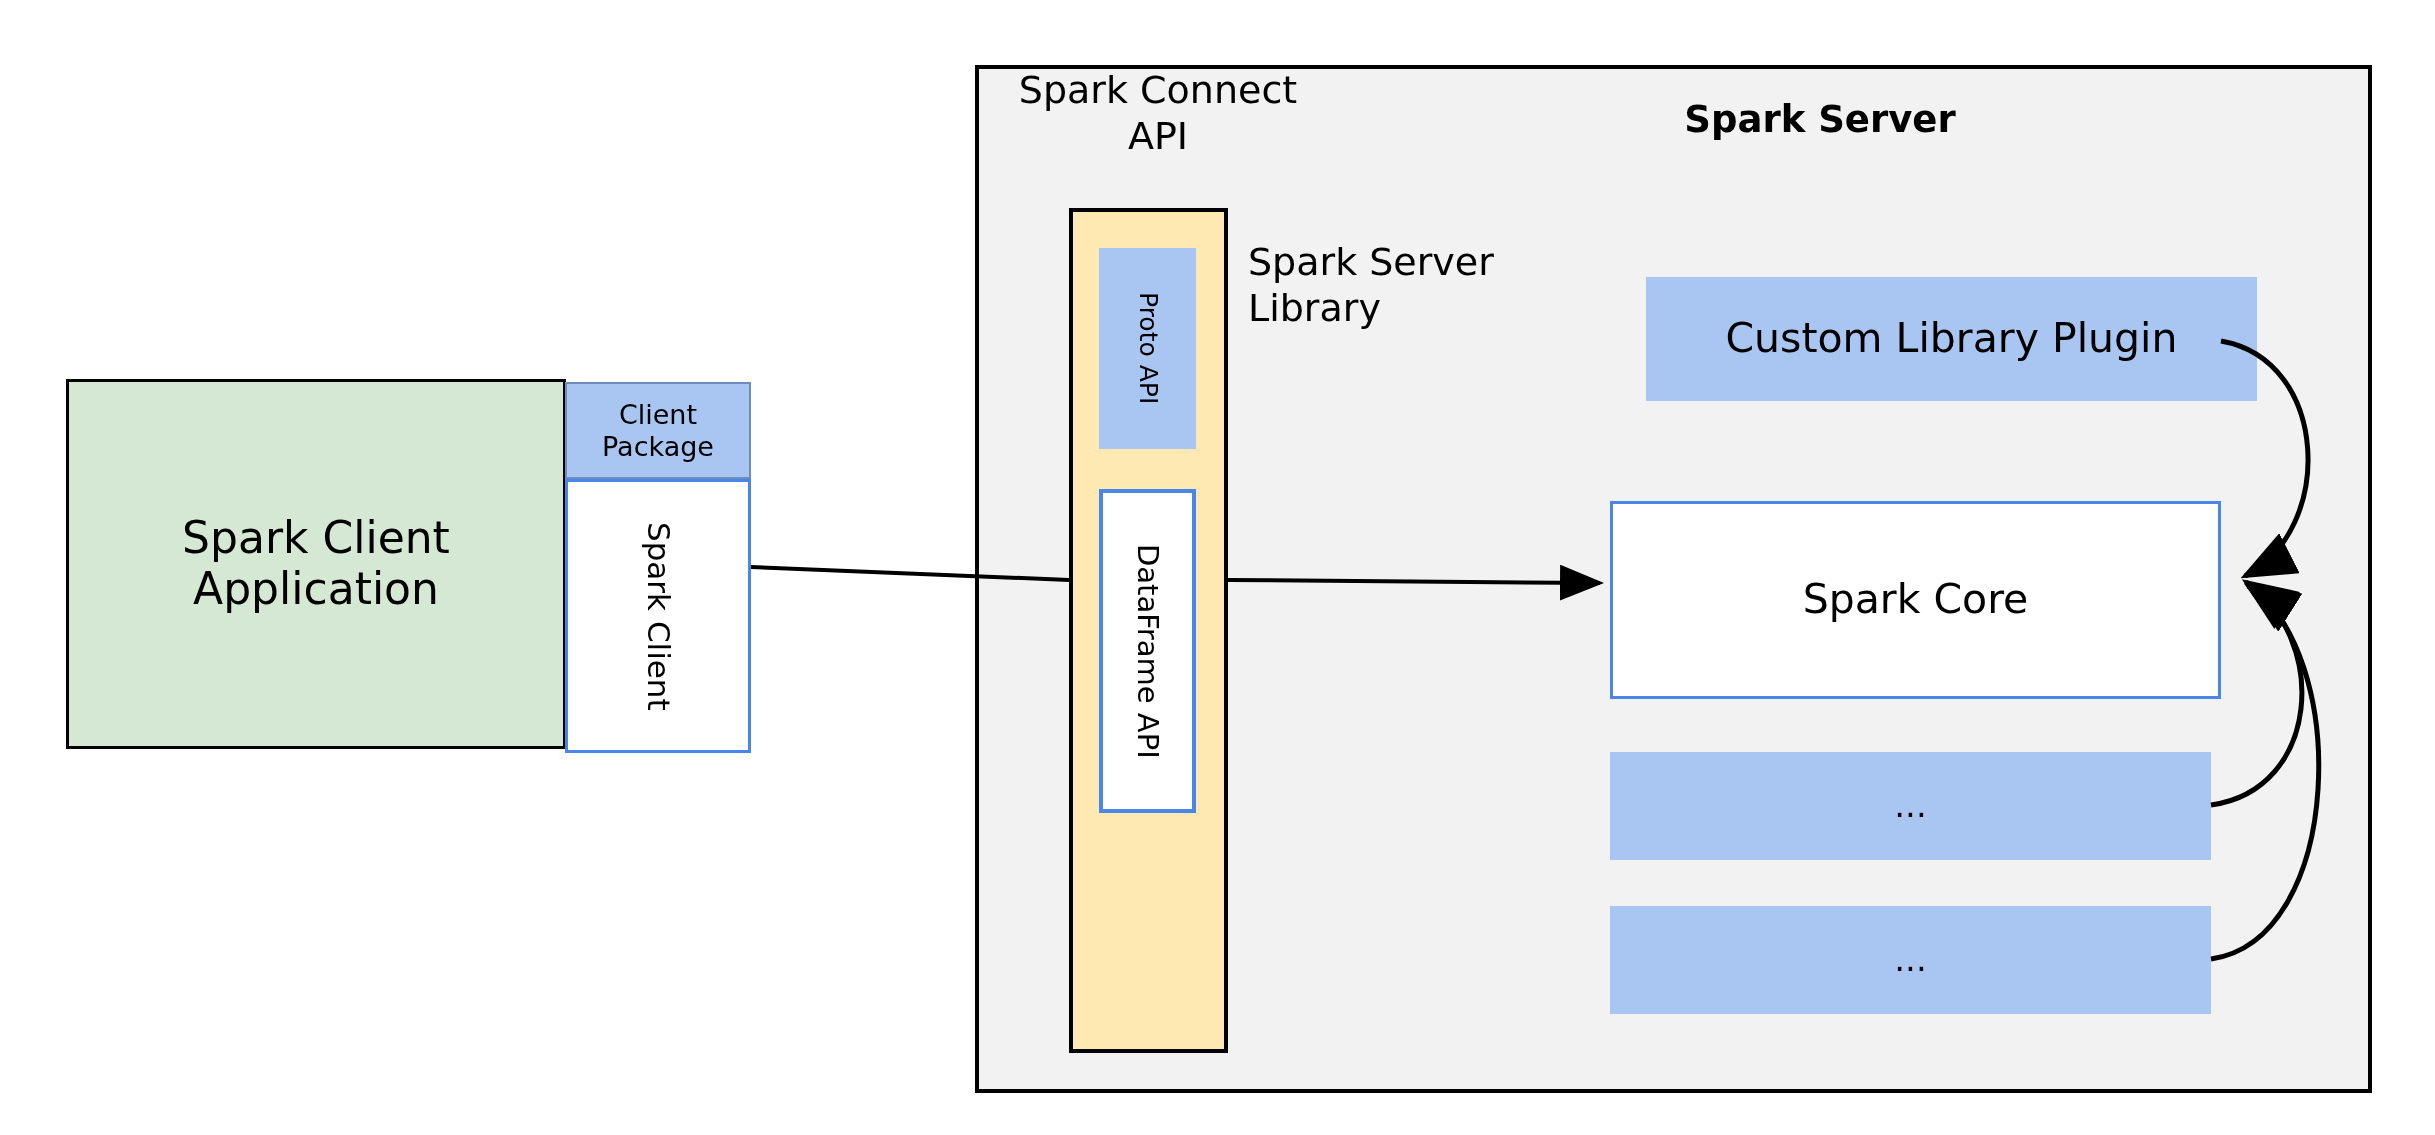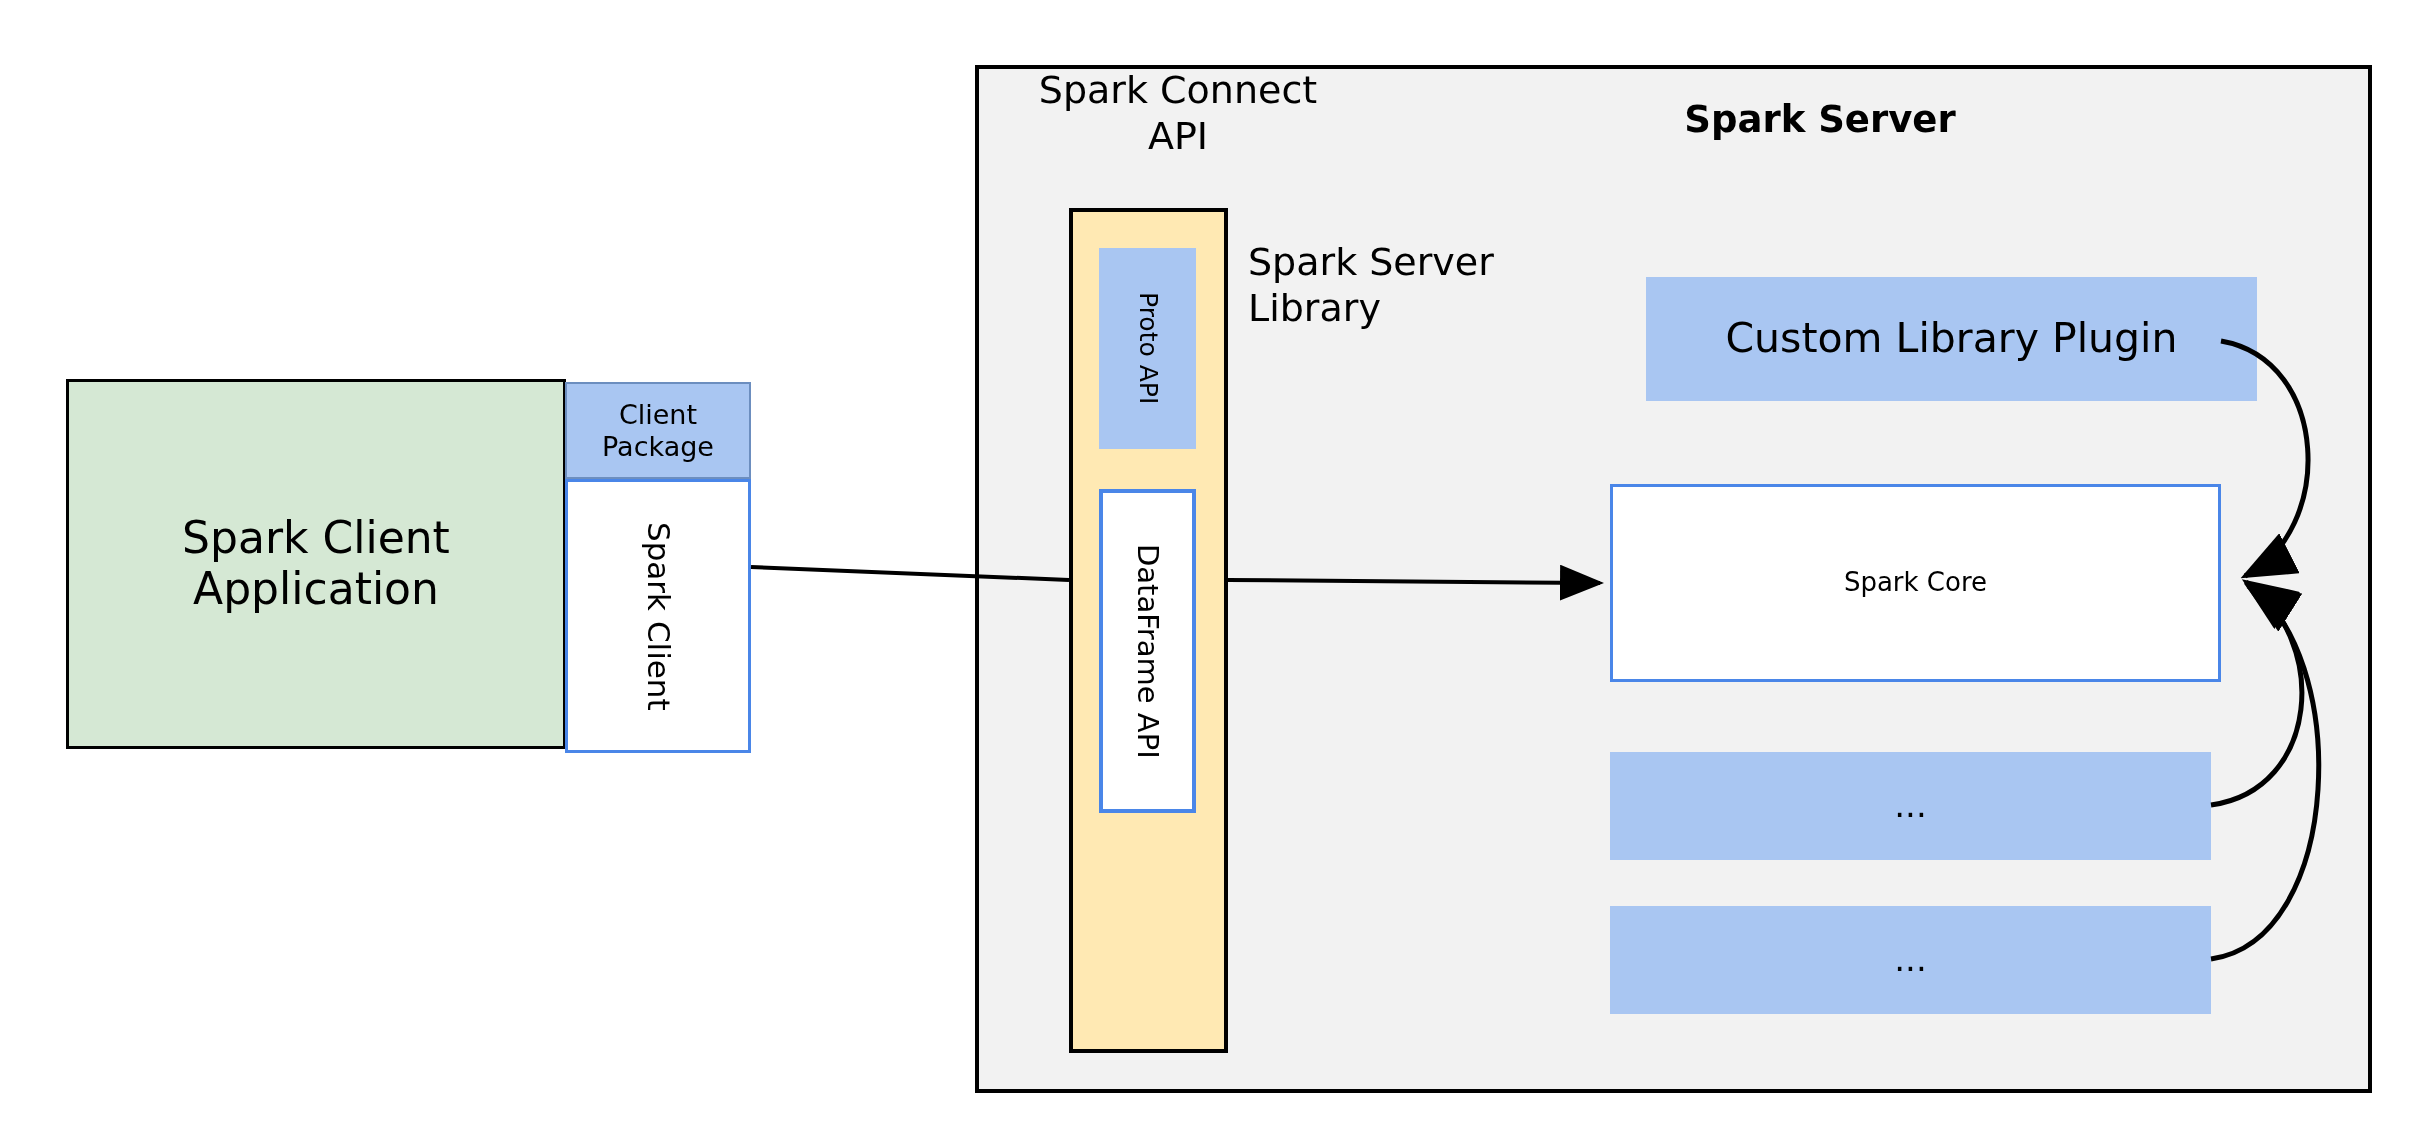--- a/index.html
+++ b/index.html
@@ -78,21 +78,20 @@
     height: 1028px;
     background: #f2f2f2;
     border: 4px solid #000000;
     box-sizing: border-box;
   }
   #spark-connect-api-label {
     left: 1013px;
     top: 68px;
     width: 290px;
     font-size: 38px;
-    margin-left: 20px;
   }
   #spark-server-title {
     left: 1650px;
     top: 98px;
     width: 340px;
     font-size: 37px;
     font-weight: bold;
   }
   #spark-server-library-label {
     left: 1248px;
@@ -134,26 +133,26 @@
     left: 1610px;
     top: 277px;
     width: 611px;
     height: 124px;
     background: #a9c6f2;
     font-size: 41px;
     margin-left: 36px;
   }
   #spark-core {
     left: 1610px;
-    top: 484px;
+    top: 501px;
     width: 611px;
     height: 198px;
     background: #ffffff;
     border: 3px solid #4a86e8;
-    font-size: 26px;
+    font-size: 41px;
   }
   #ellipsis-box-1 {
     left: 1610px;
     top: 752px;
     width: 601px;
     height: 108px;
     background: #a9c6f2;
     font-size: 34px;
   }
   #ellipsis-box-2 {

